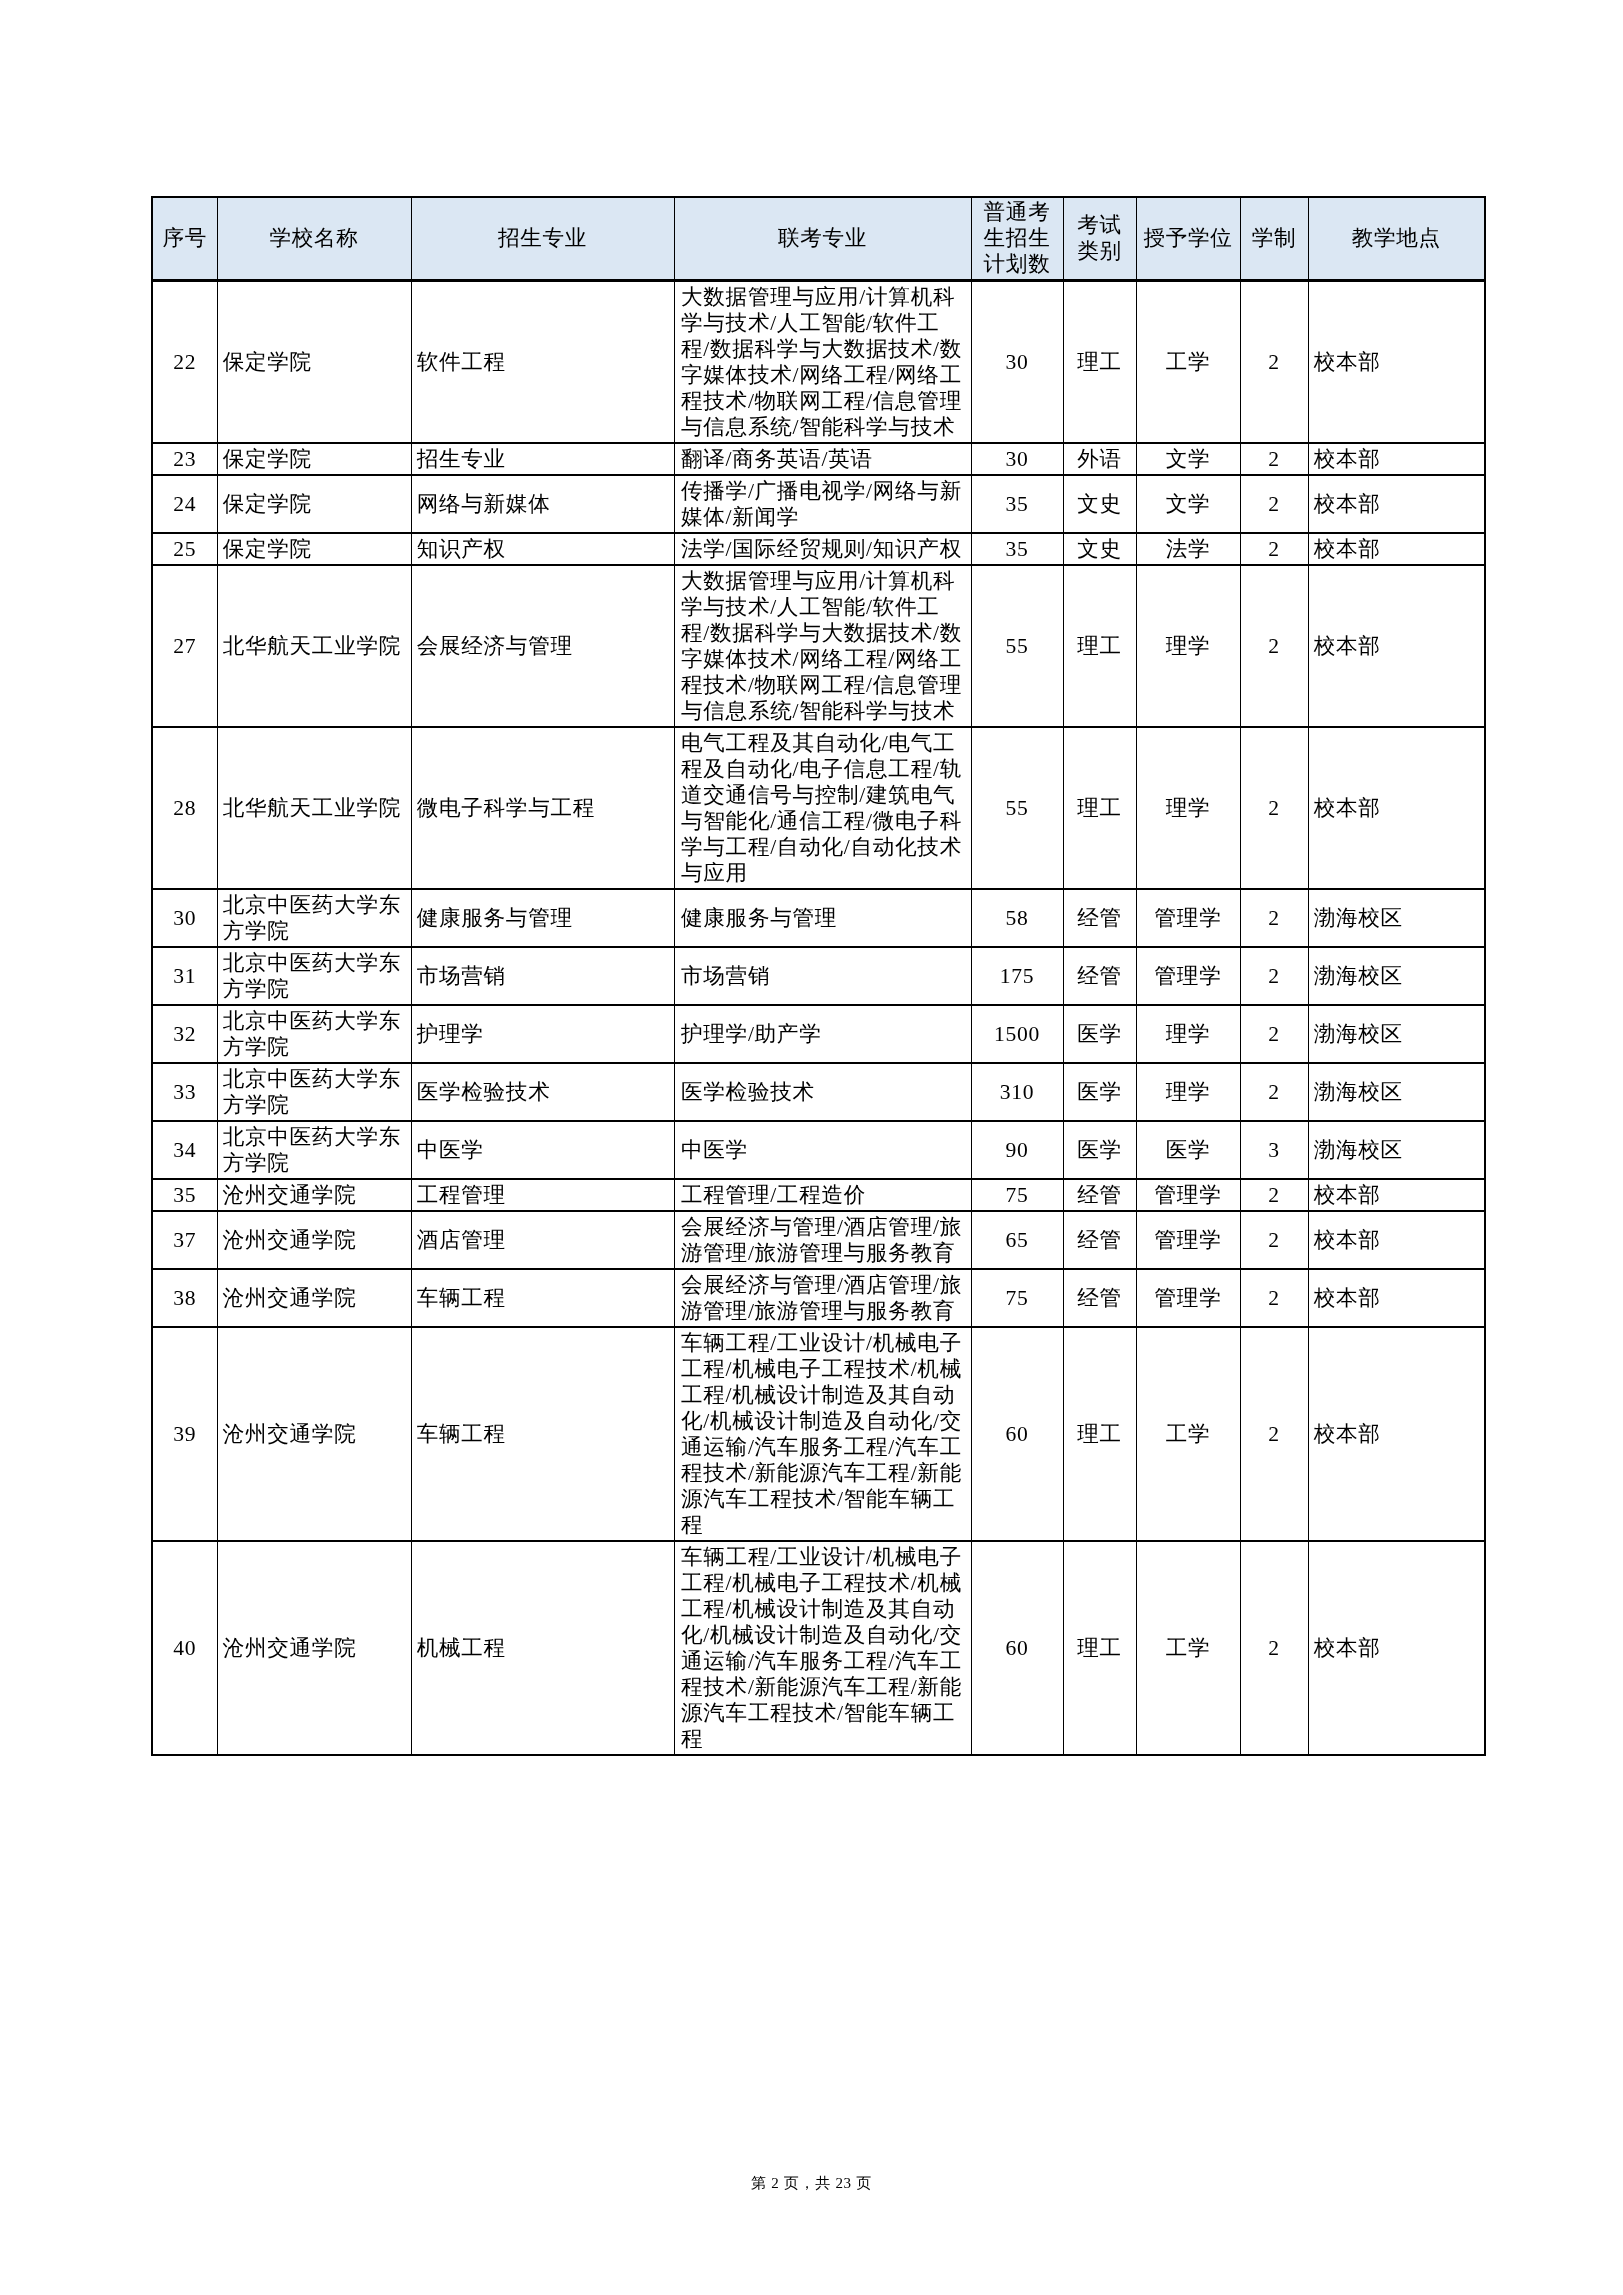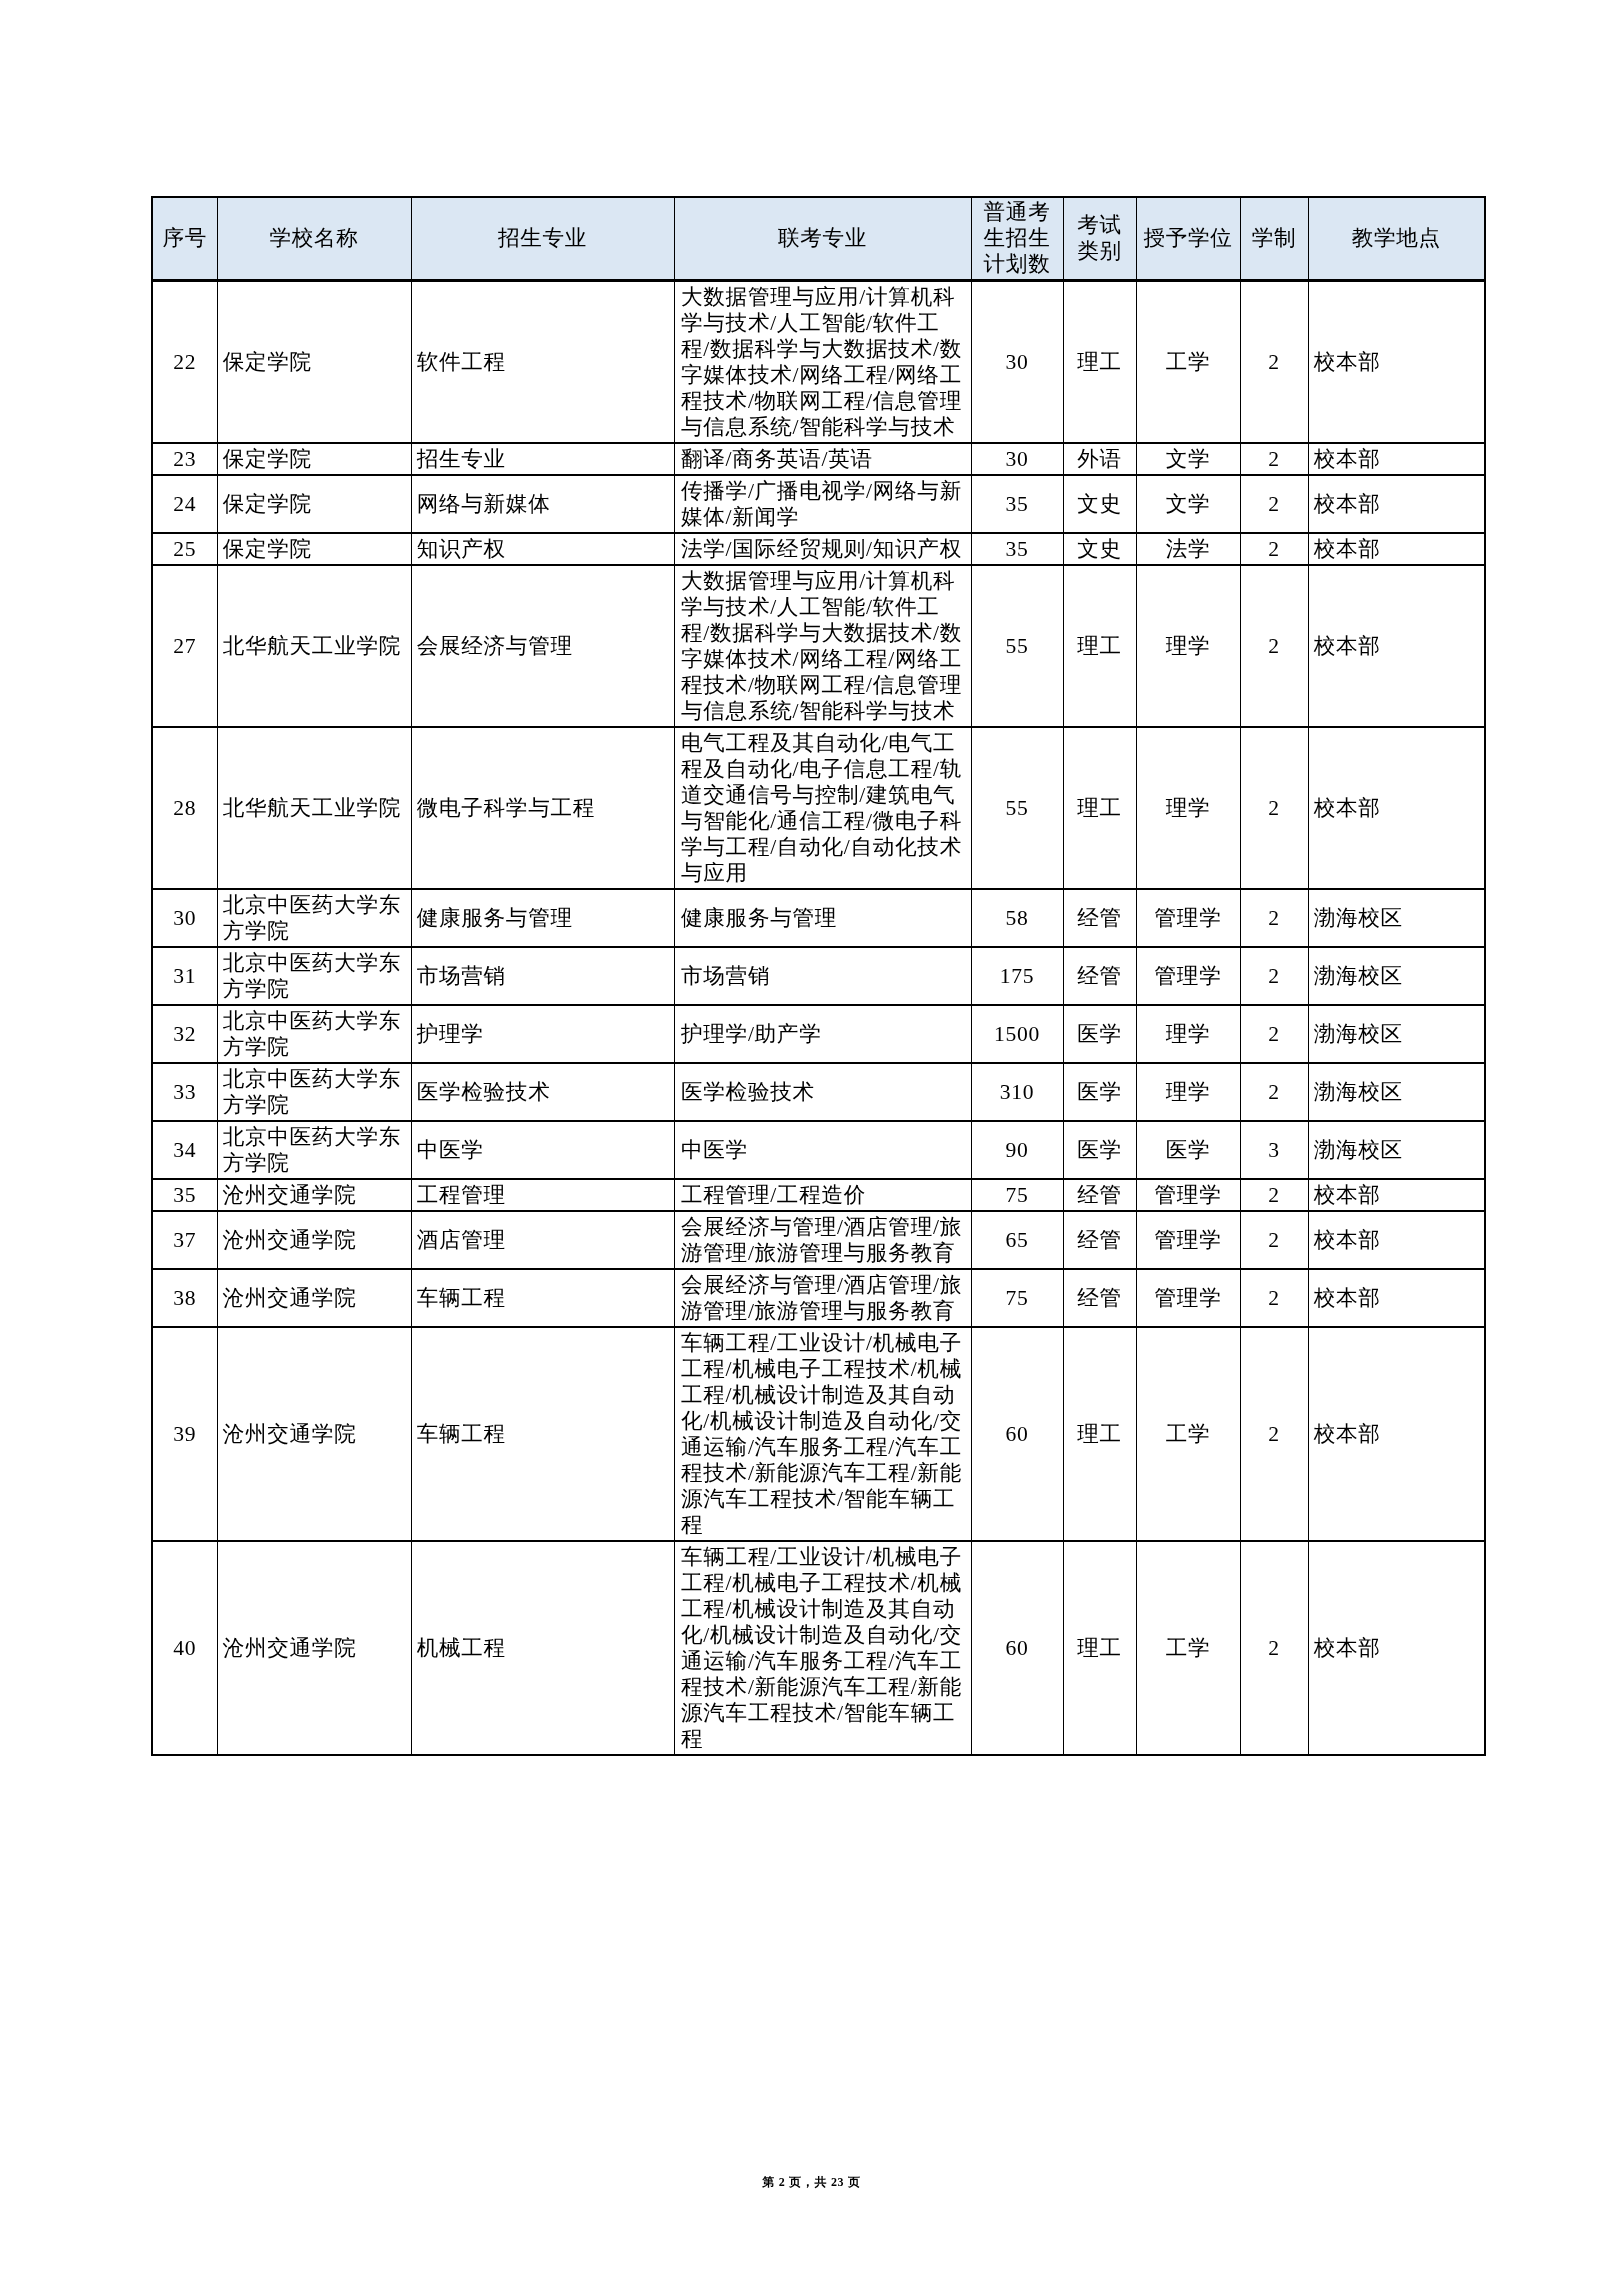--- a/index.html
+++ b/index.html
@@ -51,23 +51,22 @@
   td { padding:2px 5.2px; }
   td.c-center { text-align:center; padding:2px 2.6px; }
   td.c-left   { text-align:left; }
   td.c-break  { word-break:break-all; padding:2px 6.5px; }
 
   .footer {
     position:absolute;
     left:0; top:2174px;
     width:100%;
     text-align:center;
-    font-size:12px;
+    font-size:15px;
     letter-spacing:0.7px;
-    font-weight:bold;
   }
 </style>
 </head>
 <body>
 
 <div class="page">
 
   <table class="admission">
     <colgroup>
       <col class="w-seq">

